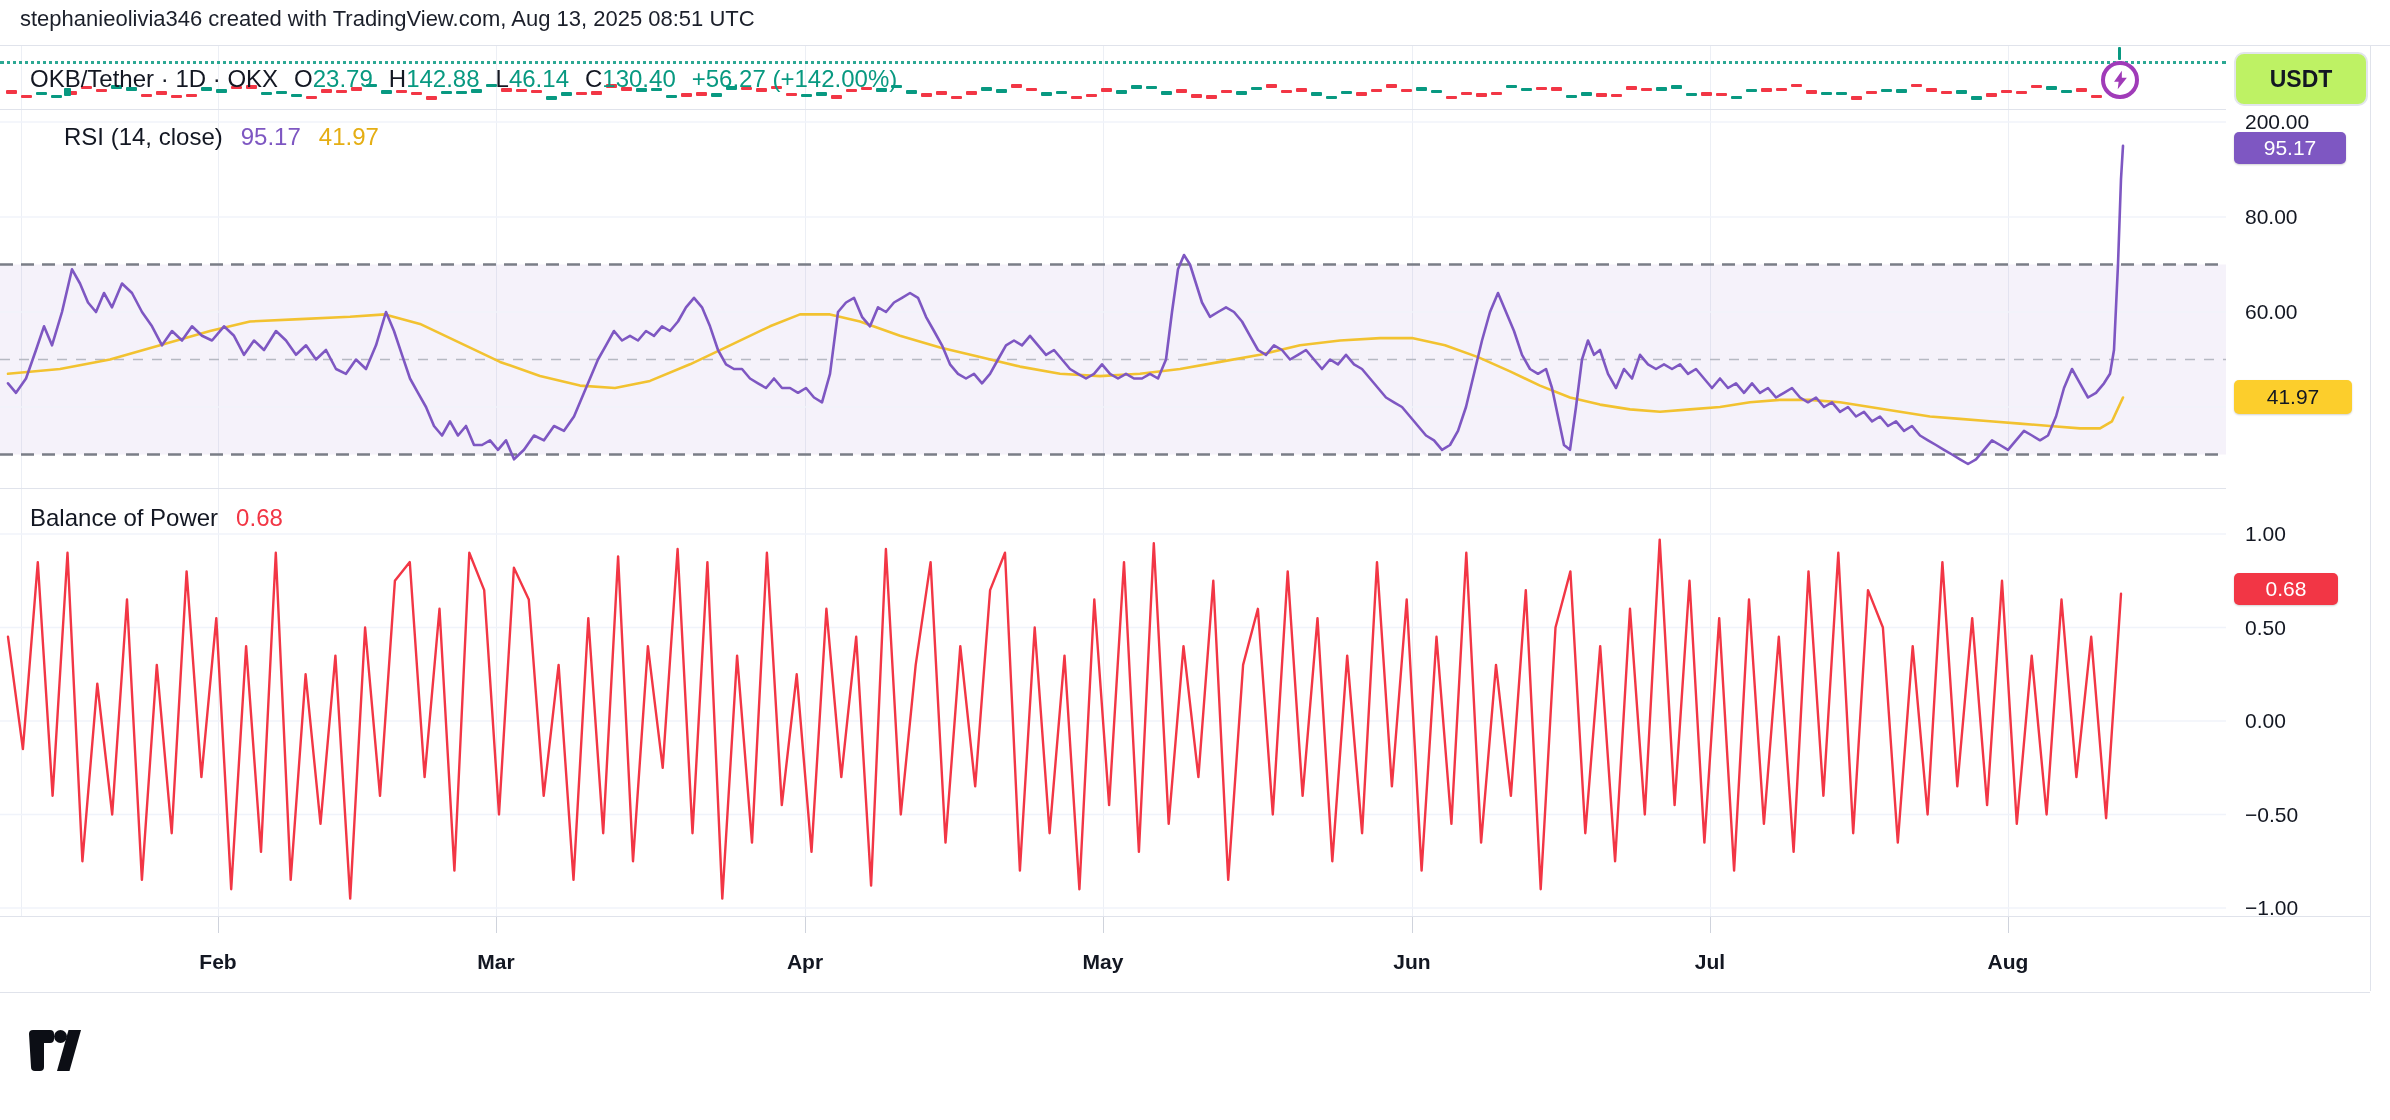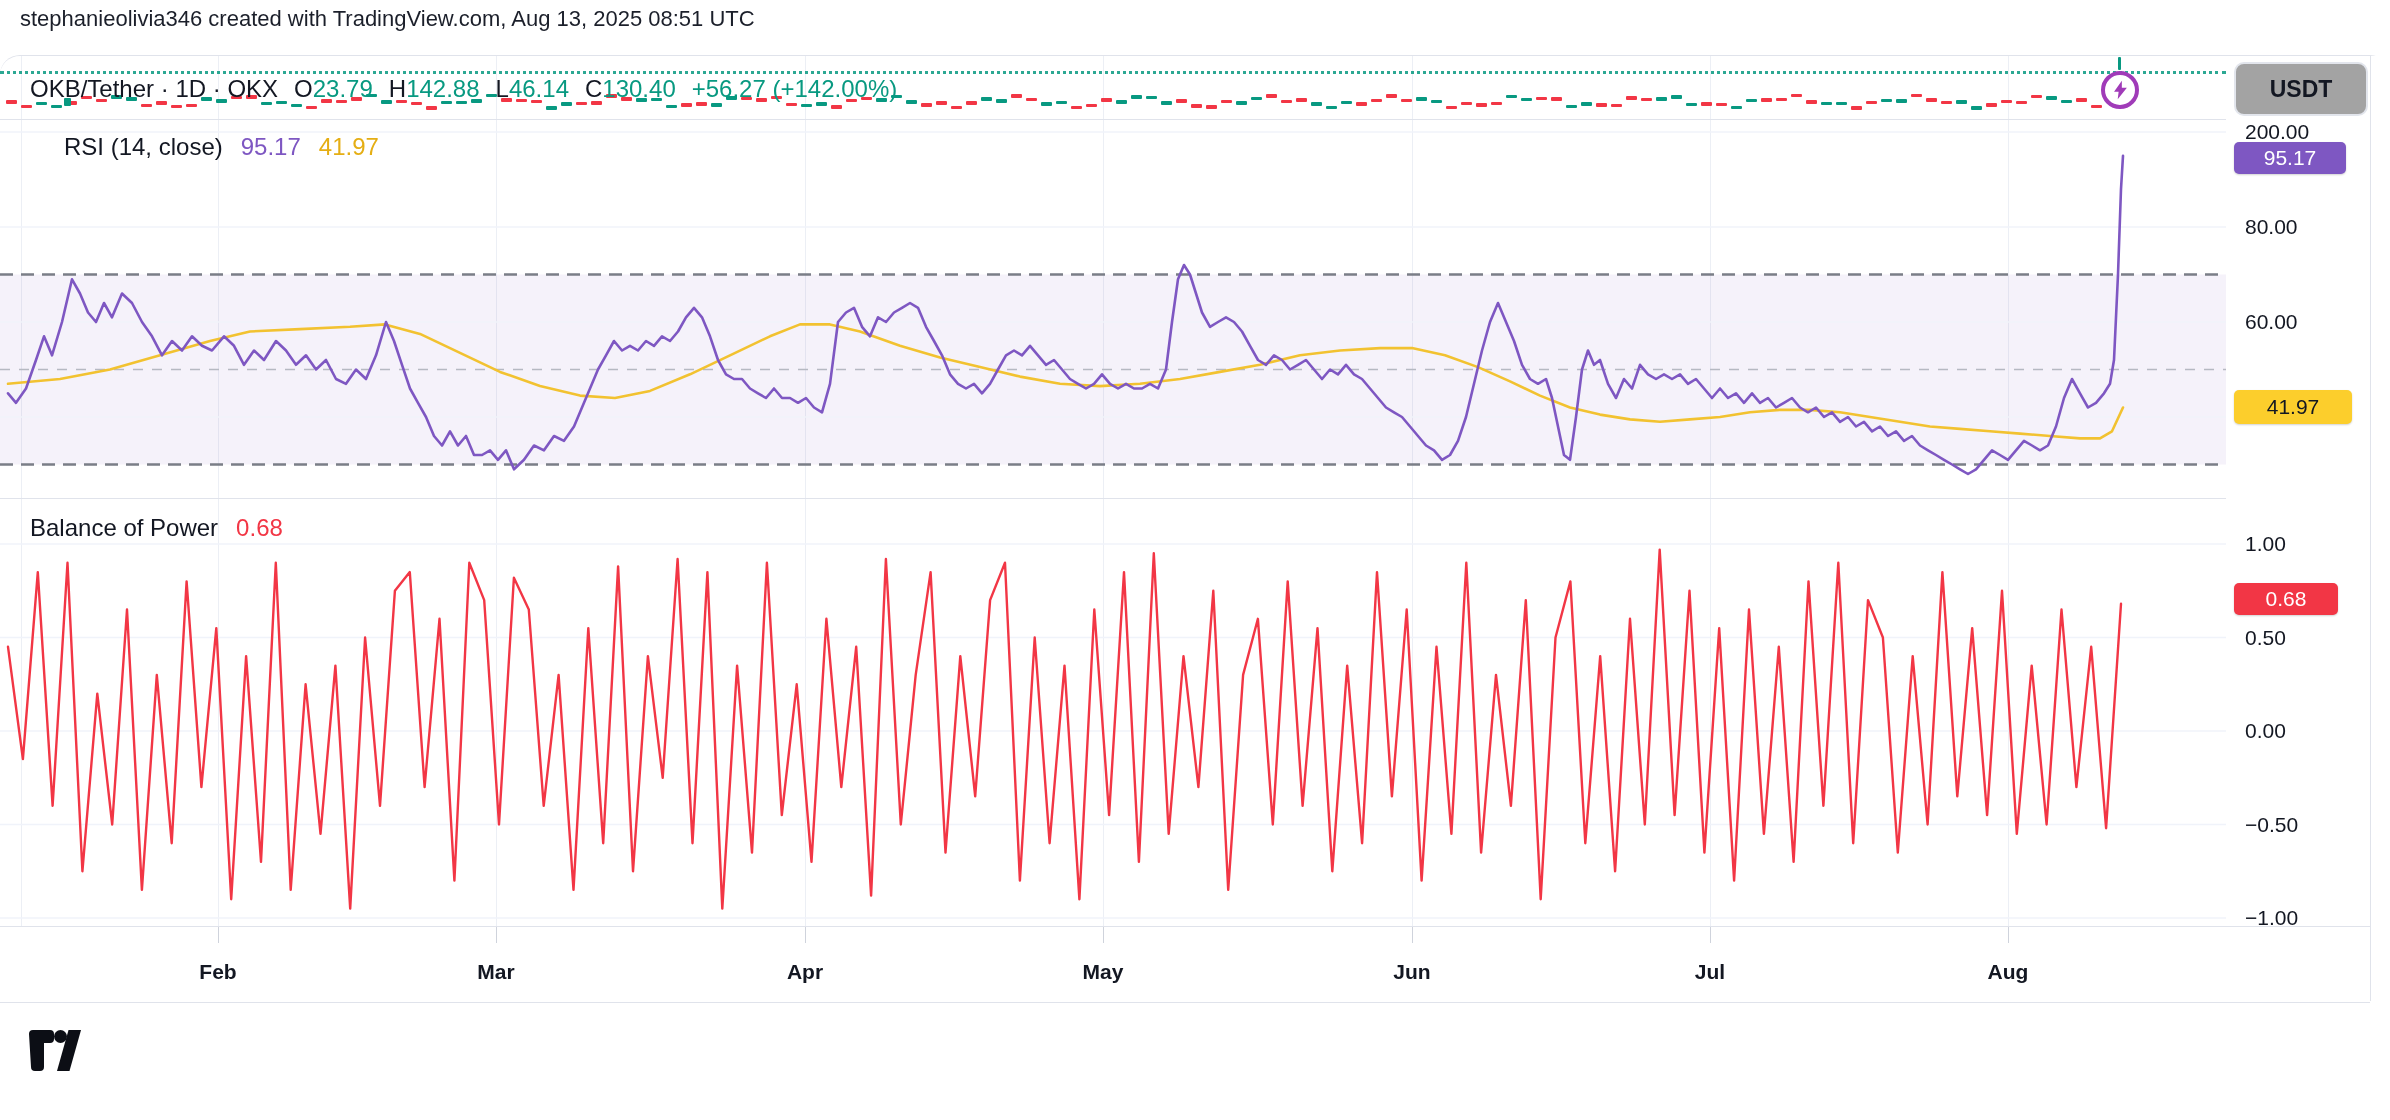--- a/index.html
+++ b/index.html
@@ -1,19 +1,19 @@
 <!DOCTYPE html>
 <html><head>
 <meta charset="utf-8">
 <style>
   html,body{margin:0;padding:0;background:#fff;width:2390px;height:1120px;overflow:hidden;
     font-family:"Liberation Sans","DejaVu Sans",sans-serif;color:#131722;}
   .page{position:relative;width:2390px;height:1120px;background:#fff;}
   .attribution{position:absolute;left:20px;top:6px;font-size:22px;font-weight:500;color:#1b1f2a;}
-  .chart{position:absolute;left:0;top:55px;width:2390px;height:945px;border-top:1px solid #e0e3eb;background:#fff;border-radius:20px;}
+  .chart{position:absolute;left:0;top:45px;width:2390px;height:945px;border-top:1px solid #e0e3eb;background:#fff;}
   .vline{position:absolute;top:0;width:1px;height:870px;background:#eceff5;}
   .strip{position:absolute;left:0;top:0;width:2226px;height:63px;border-bottom:1px solid #e0e3eb;}
   .dotline{position:absolute;left:0;top:15px;width:2226px;height:0;border-top:3px dotted #089981;opacity:.85;}
   .symrow{position:absolute;left:30px;top:19px;display:flex;align-items:baseline;gap:16px;font-size:24px;white-space:nowrap;background:transparent;}
   .symrow .sym{font-weight:500;color:#131722;}
   .symrow .pair .k{color:#131722;}
   .symrow .pair .v{color:#089981;}
   .symrow .chg{color:#089981;}
   .candles{position:absolute;left:0;top:0;width:2226px;height:63px;}
   .dash{position:absolute;border-radius:1px;}
@@ -28,21 +28,21 @@
   .taxis{position:absolute;left:0;top:870px;width:2370px;height:75px;border-top:1px solid #e0e3eb;border-bottom:1px solid #e0e3eb;background:#fff;}
   .tstub{position:absolute;top:0;width:1px;height:16px;background:#cfd3dc;}
   .month{position:absolute;top:33px;transform:translateX(-50%);font-size:21px;font-weight:600;color:#131722;}
   .axiscol{position:absolute;left:2226px;top:0;width:164px;height:870px;background:#fff;}
   .alabel{position:absolute;left:19px;height:26px;line-height:26px;font-size:21px;color:#131722;}
   .badge{position:absolute;border-radius:5px;font-size:21px;display:flex;align-items:center;justify-content:center;box-shadow:0 1px 2px rgba(0,0,0,.18);}
   .rborder{position:absolute;left:2370px;top:0;width:1px;height:945px;background:#e0e3eb;}
   .lightning{position:absolute;left:2101px;top:15px;width:38px;height:38px;border-radius:50%;background:#fff;
     border:4px solid #a03bb8;box-sizing:border-box;display:flex;align-items:center;justify-content:center;}
   .usdt{position:absolute;left:2234px;top:6px;width:130px;height:50px;border:2px solid #e2e5ec;border-radius:10px;
-    background:#a3a3a3;display:flex;align-items:center;justify-content:center;font-size:23px;font-weight:600;color:#131722;}
+    background:#bef264;display:flex;align-items:center;justify-content:center;font-size:23px;font-weight:600;color:#131722;}
   .footer{position:absolute;left:27px;top:1028px;display:flex;align-items:center;gap:14px;}
   .wordmark{font-size:42px;font-weight:800;letter-spacing:-0.5px;color:#0c0e15;}
   svg{display:block;}
 </style>
 </head>
 <body>
 
 <div class="page">
 
   <div class="attribution">stephanieolivia346 created with TradingView.com, Aug 13, 2025 08:51 UTC</div>

